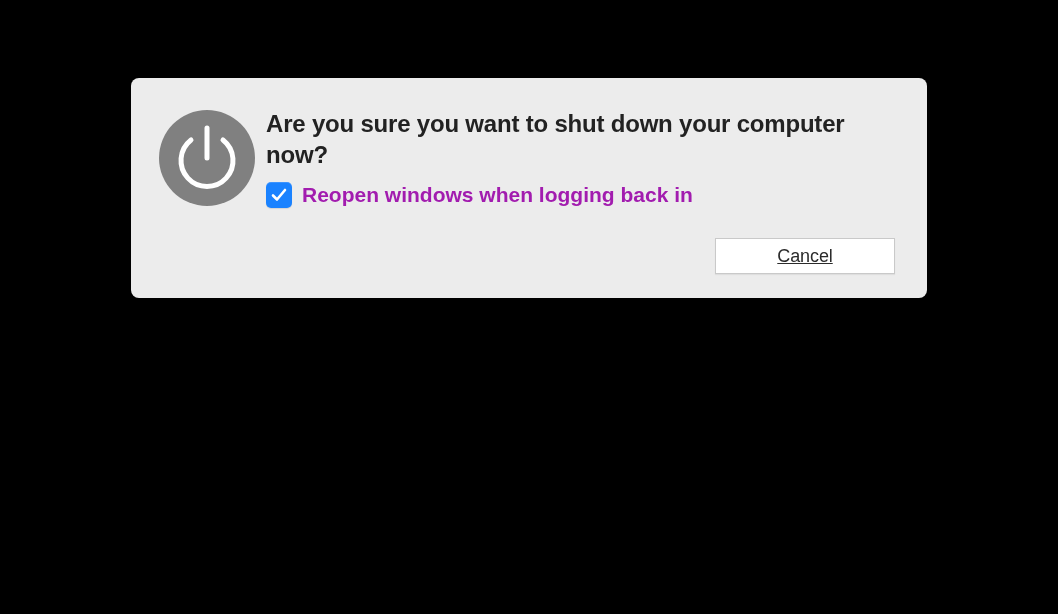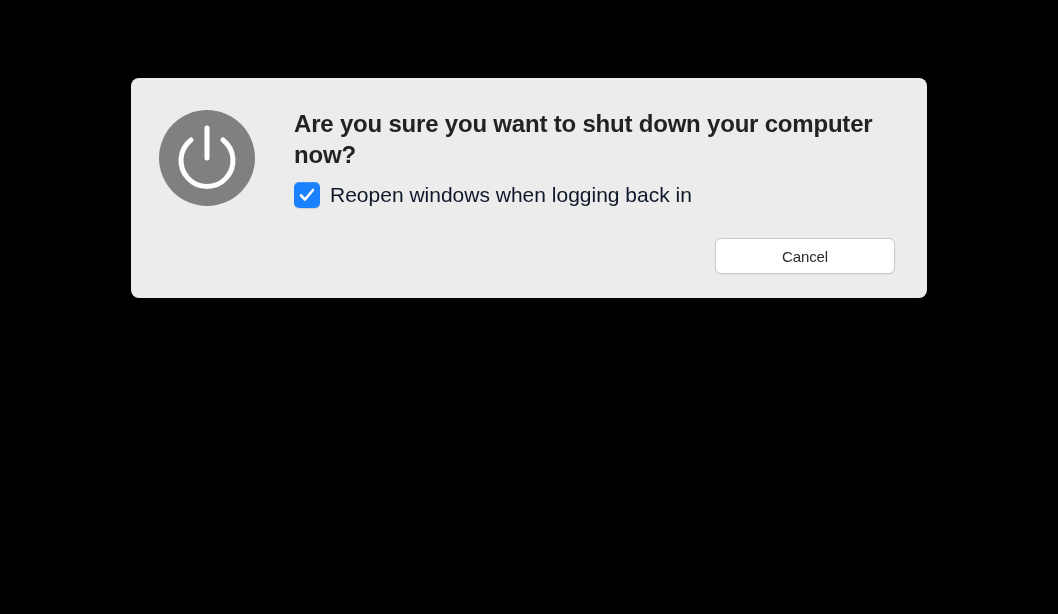--- a/index.html
+++ b/index.html
@@ -23,21 +23,21 @@
       width: 796px;
       background: #ececec;
       border-radius: 8px;
       box-shadow: 0 20px 60px rgba(0, 0, 0, 0.5), 0 0 0 1px rgba(0, 0, 0, 0.1);
       padding: 28px 28px 24px 28px;
     }
     
     .content-row {
       display: flex;
       align-items: flex-start;
-      gap: 39px;
+      gap: 11px;
     }
     
     .icon-wrap {
       flex-shrink: 0;
       width: 96px;
       height: 96px;
       margin-top: 4px;
     }
     
     .power-icon-svg {
@@ -87,42 +87,43 @@
       box-shadow: inset 0 1px 0 rgba(255,255,255,0.15), 0 1px 1px rgba(0,0,0,0.1);
     }
     
     .checkbox svg {
       width: 18px;
       height: 18px;
     }
     
     .checkbox-label {
       font-size: 21px;
-      font-weight: 400;
-      color: #0f172a;
+      font-weight: 700;
+      color: #a21caf;
     }
     
     .button-row {
       display: flex;
       justify-content: flex-end;
       gap: 20px;
       margin-top: 30px;
       padding-right: 4px;
     }
     
     .btn {
       min-width: 180px;
       height: 36px;
-      border-radius: 6px;
-      font-size: 15px;
+      border-radius: 0;
+      font-size: 18px;
       font-weight: 400;
       cursor: pointer;
       border: none;
       padding: 0 20px;
       letter-spacing: -0.1px;
+      text-decoration: underline;
     }
     
     .btn-secondary {
       background: #ffffff;
       color: #2b2b2b;
       border: 1px solid #c9c9c9;
       box-shadow: 0 1px 1px rgba(0,0,0,0.06);
     }
     
     .btn-primary {

